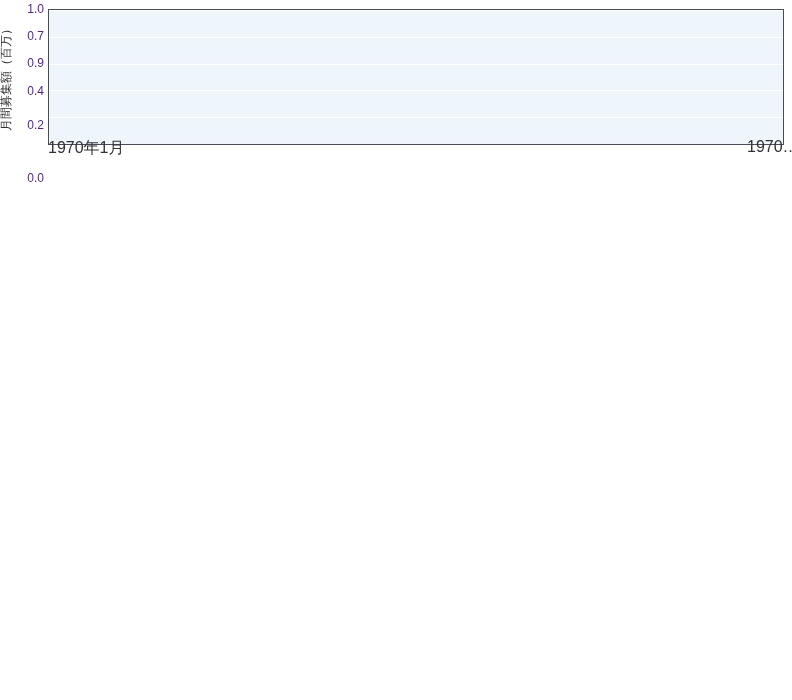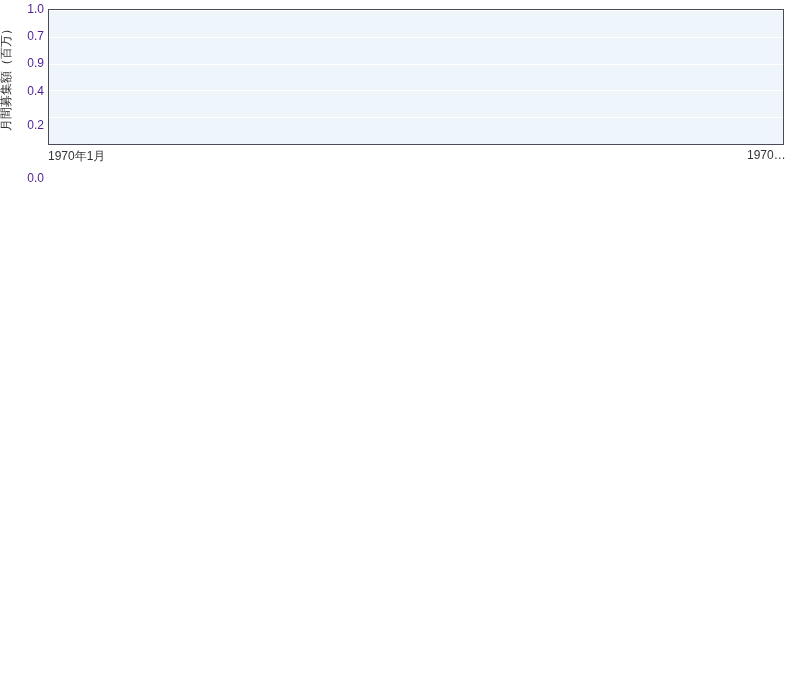--- a/index.html
+++ b/index.html
@@ -40,22 +40,22 @@
     position: absolute;
     right: 748px;
     width: 40px;
     text-align: right;
     font-size: 12px;
     color: #4c1d95;
     transform: translateY(-50%);
   }
   .x-tick-label {
     position: absolute;
-    top: 148px;
-    font-size: 12px;
+    top: 138px;
+    font-size: 16px;
     color: #333;
     white-space: nowrap;
   }
   .y-axis-title {
     position: absolute;
     left: 6px;
     top: 77px;
     transform: translateY(-50%) rotate(-90deg);
     transform-origin: left center;
     font-size: 12px;

